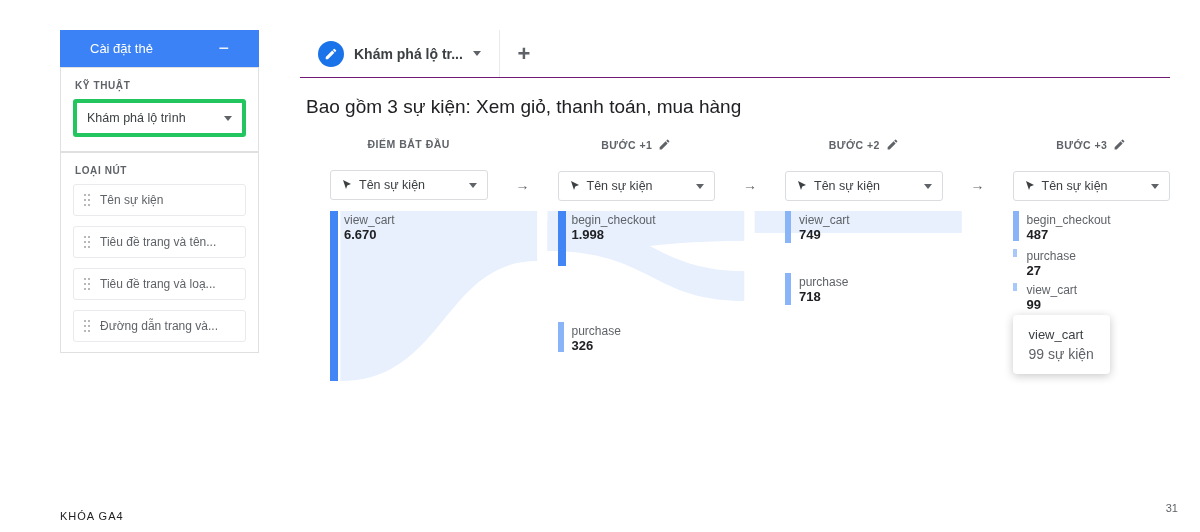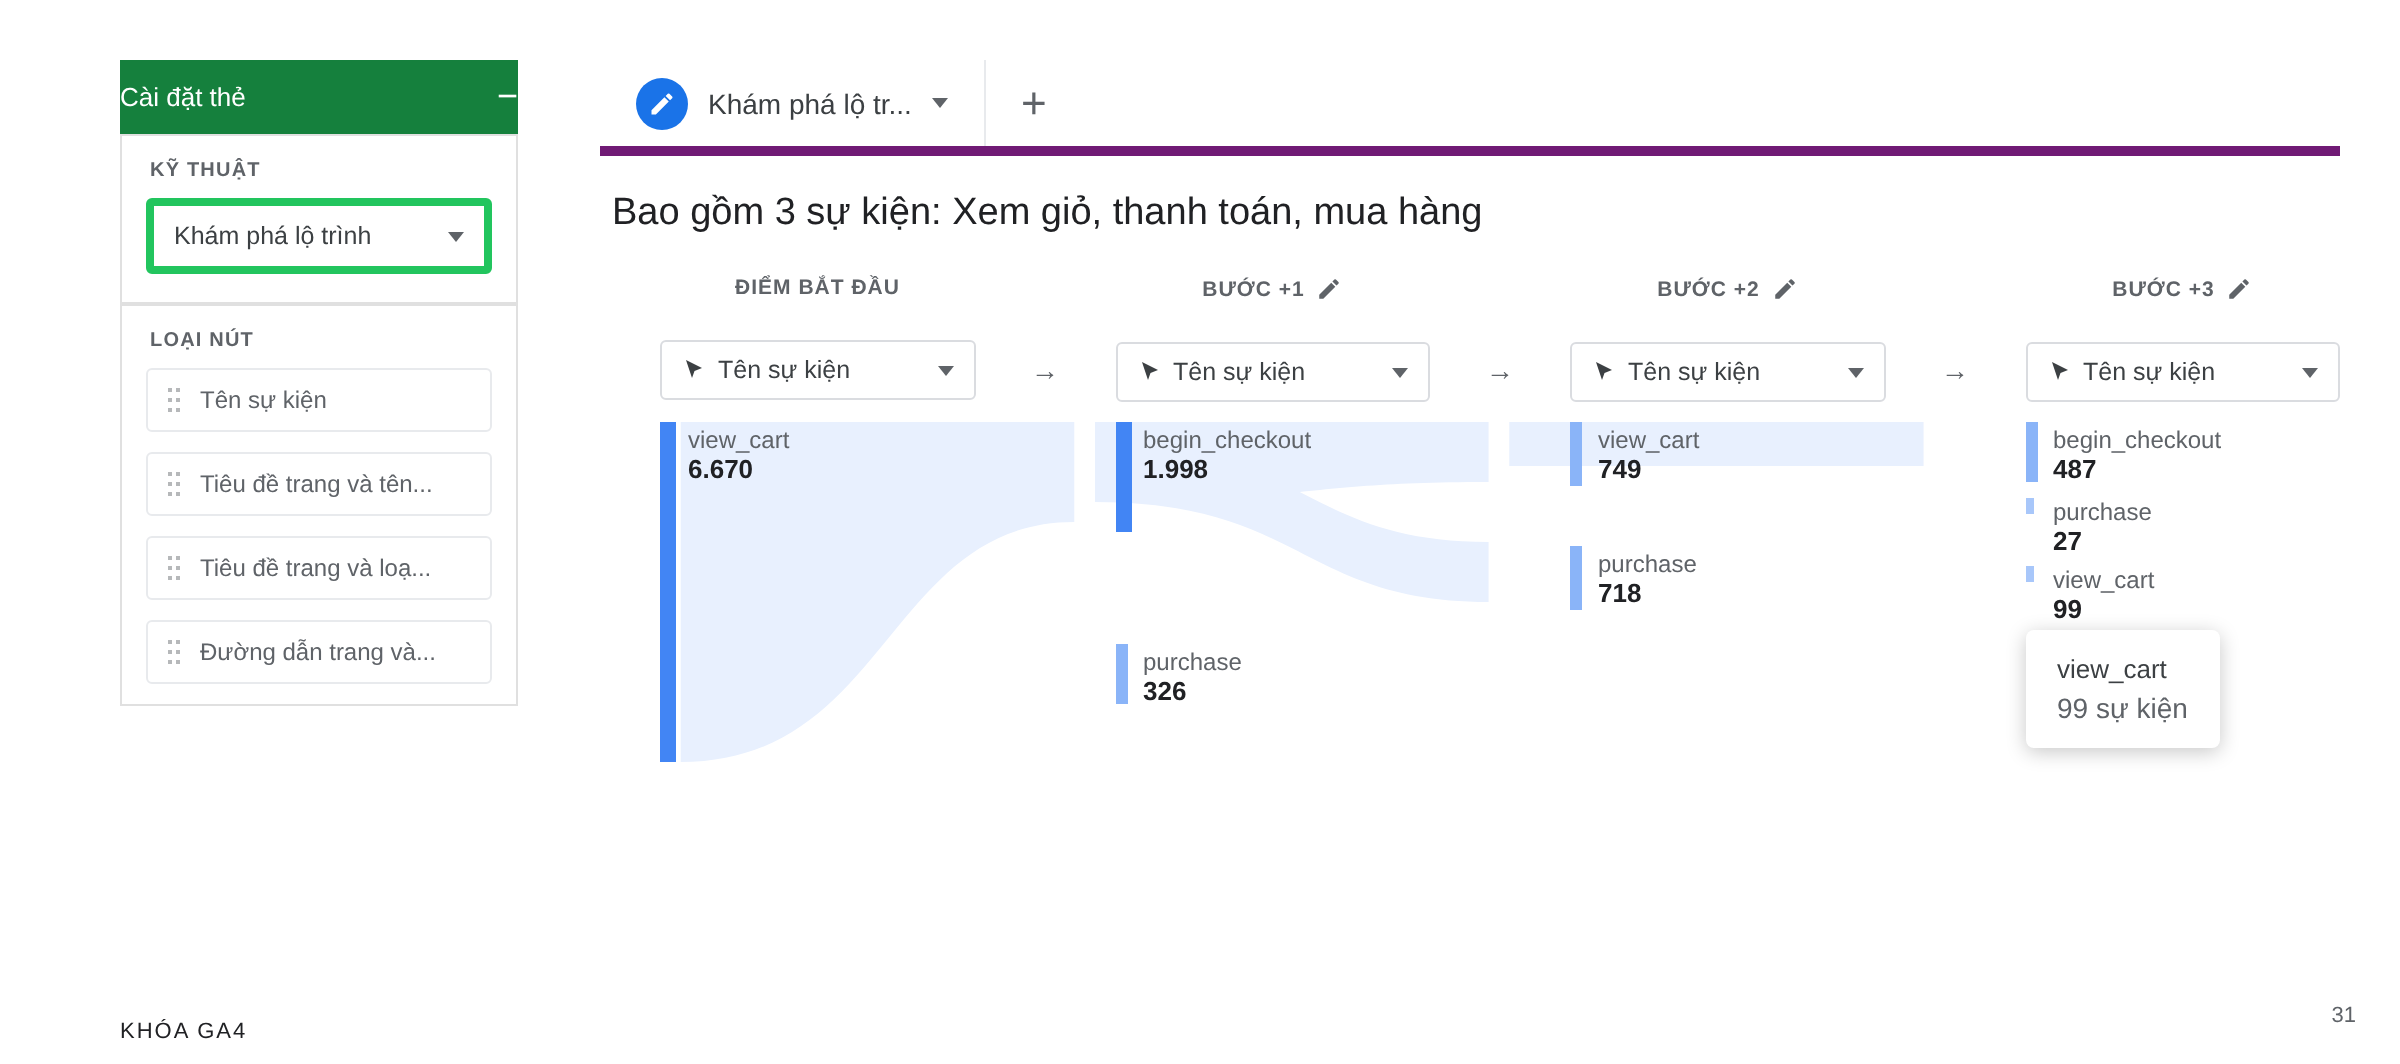--- a/index.html
+++ b/index.html
@@ -1,32 +1,32 @@
 <!DOCTYPE html>
 <html><head>
 <meta charset="utf-8">
 <style>
   * { box-sizing: border-box; margin: 0; padding: 0; }
   body { font-family: Arial, Helvetica, sans-serif; background: #fff; width: 1200px; height: 532px; position: relative; }
 
   
   .sidebar { position: absolute; left: 60px; top: 30px; width: 199px; background: #fff; }
-  .sidebar-header { background: #15803d; color: #fff; font-size: 13px; font-weight: 500; padding: 11px 0; display: flex; justify-content: space-between; align-items: center; }
+  .sidebar-header { background: #3b82f6; color: #fff; font-size: 13px; font-weight: 500; padding: 11px 30px; display: flex; justify-content: space-between; align-items: center; }
   .section { border: 1px solid #e0e0e0; background: #fff; }
   .section-title { color: #5f6368; font-size: 10px; font-weight: 700; letter-spacing: 0.6px; padding: 12px 14px 8px; }
   .technique-select { margin: 0 12px 14px; border: 4px solid #22c55e; border-radius: 3px; padding: 8px 10px; font-size: 12.5px; color: #3c4043; display: flex; justify-content: space-between; align-items: center; cursor: pointer; }
   .chip-row { margin: 0 12px 10px; border: 1px solid #e8eaed; border-radius: 3px; padding: 8px 10px; font-size: 12px; display: flex; align-items: center; color: #5f6368; cursor: grab; }
   .chip-row.active { border-left: 3px solid #1a73e8; color: #3c4043; }
   .drag-dots { display: inline-block; width: 8px; height: 12px; margin-right: 8px; position: relative; opacity: .45; }
   .drag-dots::before { content: ""; position: absolute; left: 0; top: 0; width: 2px; height: 2px; background: #5f6368; box-shadow: 0 5px 0 #5f6368, 0 10px 0 #5f6368, 4px 0 0 #5f6368, 4px 5px 0 #5f6368, 4px 10px 0 #5f6368; }
   .caret-down { width: 0; height: 0; border-left: 4px solid transparent; border-right: 4px solid transparent; border-top: 5px solid #5f6368; }
 
   
   .main { position: absolute; left: 300px; right: 30px; top: 30px; bottom: 80px; }
-  .tabrow { display: flex; align-items: flex-end; gap: 0; border-bottom: 5px solid #701a75; height: 48px; }
+  .tabrow { display: flex; align-items: flex-end; gap: 0; border-bottom: 1px solid #701a75; height: 48px; font-weight: bold; }
   .tab { display: flex; align-items: center; gap: 10px; padding: 0 18px; height: 100%; border-right: 1px solid #e8eaed; color: #3c4043; font-size: 14px; cursor: pointer; }
   .tab .edit-circle { width: 26px; height: 26px; border-radius: 50%; background: #1a73e8; display: flex; align-items: center; justify-content: center; }
   .tab .edit-circle svg { fill: #fff; }
   .tab-plus { display: flex; align-items: center; justify-content: center; width: 48px; height: 100%; color: #5f6368; font-size: 22px; cursor: pointer; }
   .page-title { font-size: 19px; color: #202124; padding: 18px 0 20px 6px; }
 
   
   .step-headers { display: flex; gap: 28px; padding-left: 30px; margin-bottom: 10px; }
   .step-col { flex: 1; min-width: 0; }
   .step-label { font-size: 10.5px; letter-spacing: .5px; color: #5f6368; font-weight: 700; text-align: center; display: flex; align-items: center; justify-content: center; gap: 6px; margin-bottom: 20px; }

